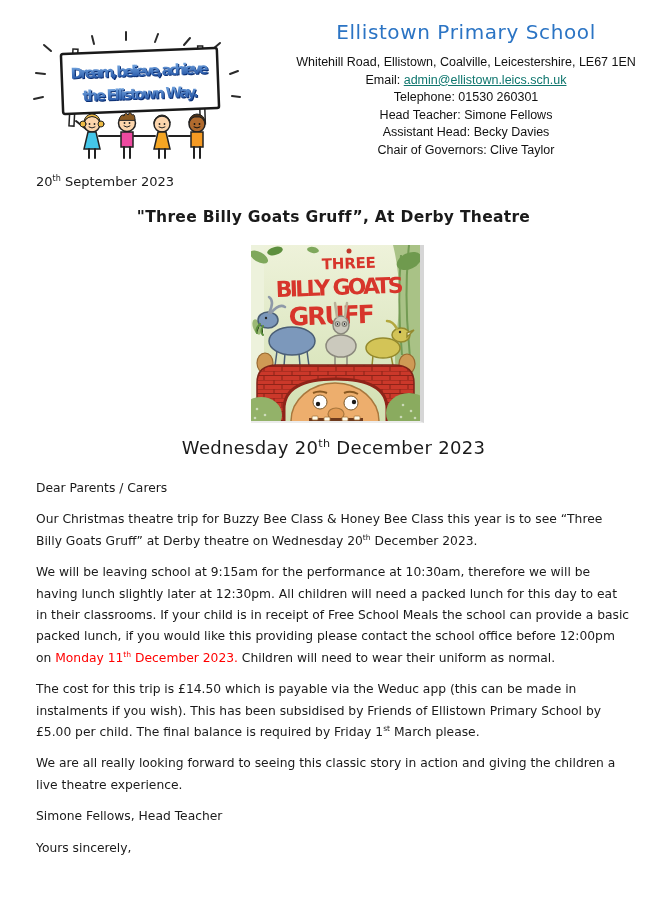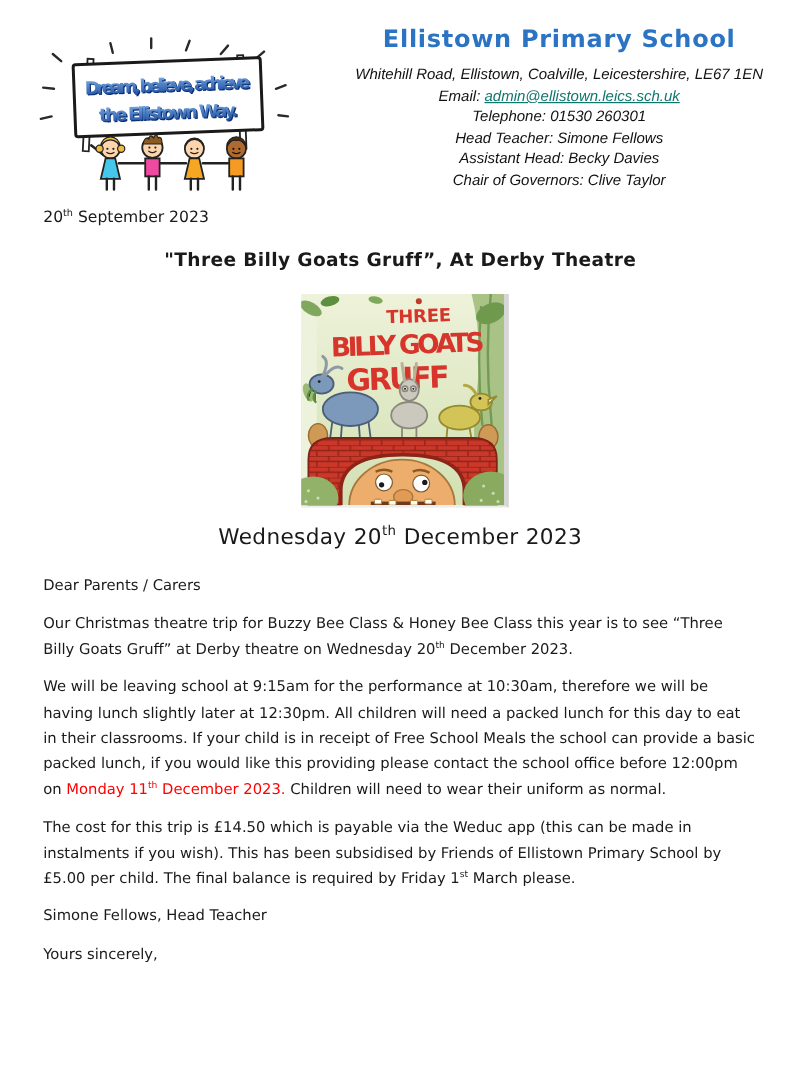--- a/index.html
+++ b/index.html
@@ -5,24 +5,24 @@
   html,body{margin:0;padding:0;background:#fff;}
   .page{
     position:relative;width:667px;height:900px;background:#ffffff;
     font-family:"DejaVu Sans",sans-serif;color:#1a1a1a;overflow:hidden;
   }
   
   .logo{position:absolute;left:30px;top:28px;width:215px;height:142px;}
   .header-right{position:absolute;left:272px;top:20px;width:388px;text-align:center;}
   .school-name{
     font-size:20px;color:#2b74c4;letter-spacing:.6px;margin-bottom:10px;
-    font-weight:700;
+    font-weight:400;
   }
   .addr{
-    font-family:"Liberation Sans",sans-serif;font-size:12.5px;line-height:17.6px;color:#111;font-style:italic;
+    font-family:"Liberation Sans",sans-serif;font-size:12.5px;line-height:17.6px;color:#111;
   }
   .email{color:#0f766e;text-decoration:underline;cursor:pointer;}
   
   .date-line{position:absolute;left:36px;top:174px;font-size:13px;}
   .letter-title{
     position:absolute;left:0;top:208px;width:100%;text-align:center;
     font-size:15.5px;font-weight:bold;margin:0;letter-spacing:.3px;
   }
   .poster{
     position:absolute;left:251px;top:245px;width:169px;height:176px;
@@ -263,17 +263,18 @@
     </g>
   </svg>
 
   <h2 class="event-date"><span>Wednesday 20</span><sup>th</sup><span> December 2023</span></h2>
 
   <div class="body">
     <p>Dear Parents / Carers</p>
     <p><span>Our Christmas theatre trip for Buzzy Bee Class &amp; Honey Bee Class this year is to see “Three Billy Goats Gruff” at Derby theatre on Wednesday 20</span><sup>th</sup><span> December 2023.</span></p>
     <p><span>We will be leaving school at 9:15am for the performance at 10:30am, therefore we will be having lunch slightly later at 12:30pm. All children will need a packed lunch for this day to eat in their classrooms. If your child is in receipt of Free School Meals the school can provide a basic packed lunch, if you would like this providing please contact the school office before 12:00pm on </span><span class="red"><span>Monday 11</span><sup>th</sup><span> December 2023.</span></span><span> Children will need to wear their uniform as normal.</span></p>
     <p><span>The cost for this trip is £14.50 which is payable via the Weduc app (this can be made in instalments if you wish). This has been subsidised by Friends of Ellistown Primary School by £5.00 per child. The final balance is required by Friday 1</span><sup>st</sup><span> March please.</span></p>
+    <p>We are all really looking forward to seeing this classic story in action and giving the children a live theatre experience.</p>
     <p>Simone Fellows, Head Teacher</p>
     <p>Yours sincerely,</p>
   </div>
 
 </div>
 
 </body></html>

